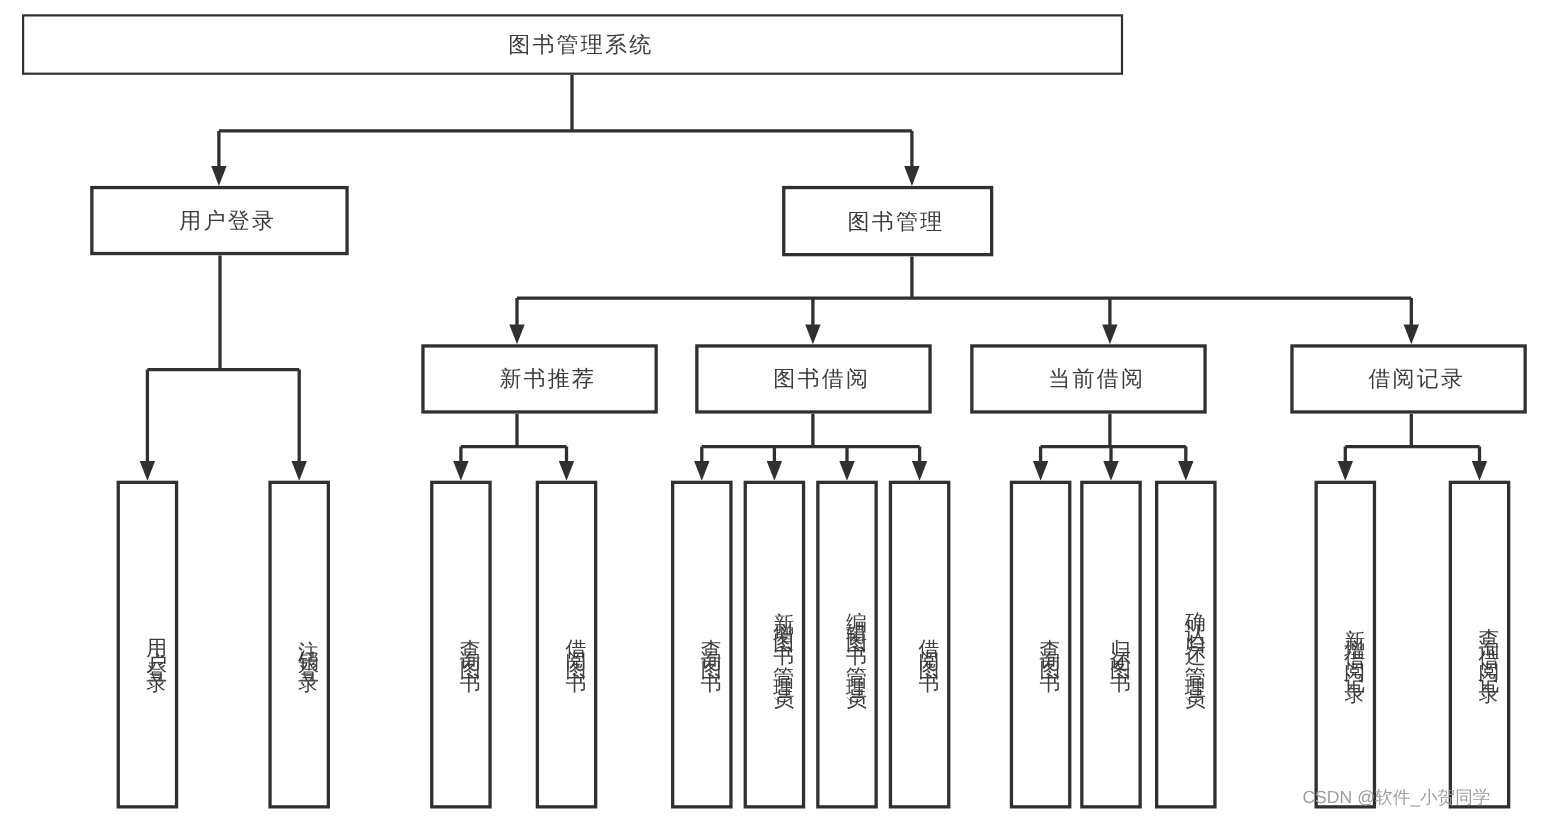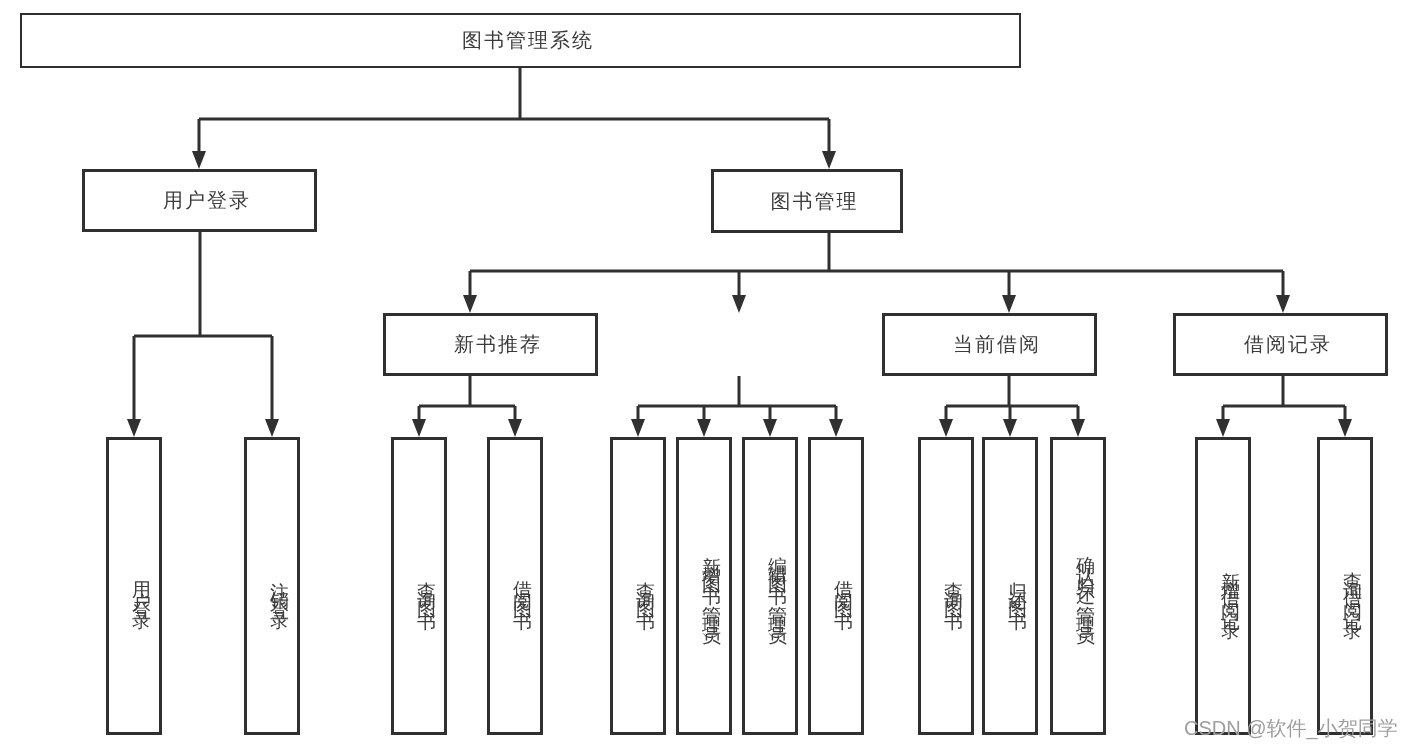--- a/index.html
+++ b/index.html
@@ -38,21 +38,21 @@
   #l-query-bb{left:610px;}
   #l-add-book{left:676px;}
   #l-edit-book{left:742px;}
   #l-borrow-bb{left:808px;}
   #l-query-cur{left:918px;}
   #l-return{left:982px;}
   #l-confirm{left:1050px;}
   #l-add-record{left:1195px;}
   #l-query-record{left:1317px;}
   #watermark{
-    position:absolute;left:1184px;top:715px;font-size:20px;
+    position:absolute;left:1184px;top:715px;font-size:16px;
     color:var(--wm,#9e9e9e);letter-spacing:0px;white-space:nowrap;
   }
 </style>
 </head>
 <body>
 
 <div class="canvas">
 
   <svg class="connectors" viewBox="0 0 1405 747" aria-hidden="true">
 
@@ -77,20 +77,21 @@
     <path class="edge" d="M1283 376 V406 M1223 406 H1345 M1223 406 V421 M1345 406 V421"></path>
     <path class="arrow" d="M1223 437 l-7 -18 h14 z M1345 437 l-7 -18 h14 z"></path>
   </svg>
 
   <div class="box box--root" id="n-root">图书管理系统</div>
 
   <div class="box" id="n-login-branch">用户登录</div>
   <div class="box" id="n-book-mgmt">图书管理</div>
 
   <div class="box" id="n-new-rec">新书推荐</div>
+  <div class="box" id="n-borrow">图书借阅</div>
   <div class="box" id="n-current">当前借阅</div>
   <div class="box" id="n-records">借阅记录</div>
 
   <div class="box vbox" id="l-user-login">用户登录</div>
   <div class="box vbox" id="l-logout">注销登录</div>
 
   <div class="box vbox" id="l-query-rec">查询图书</div>
   <div class="box vbox" id="l-borrow-rec">借阅图书</div>
 
   <div class="box vbox" id="l-query-bb">查询图书</div>

